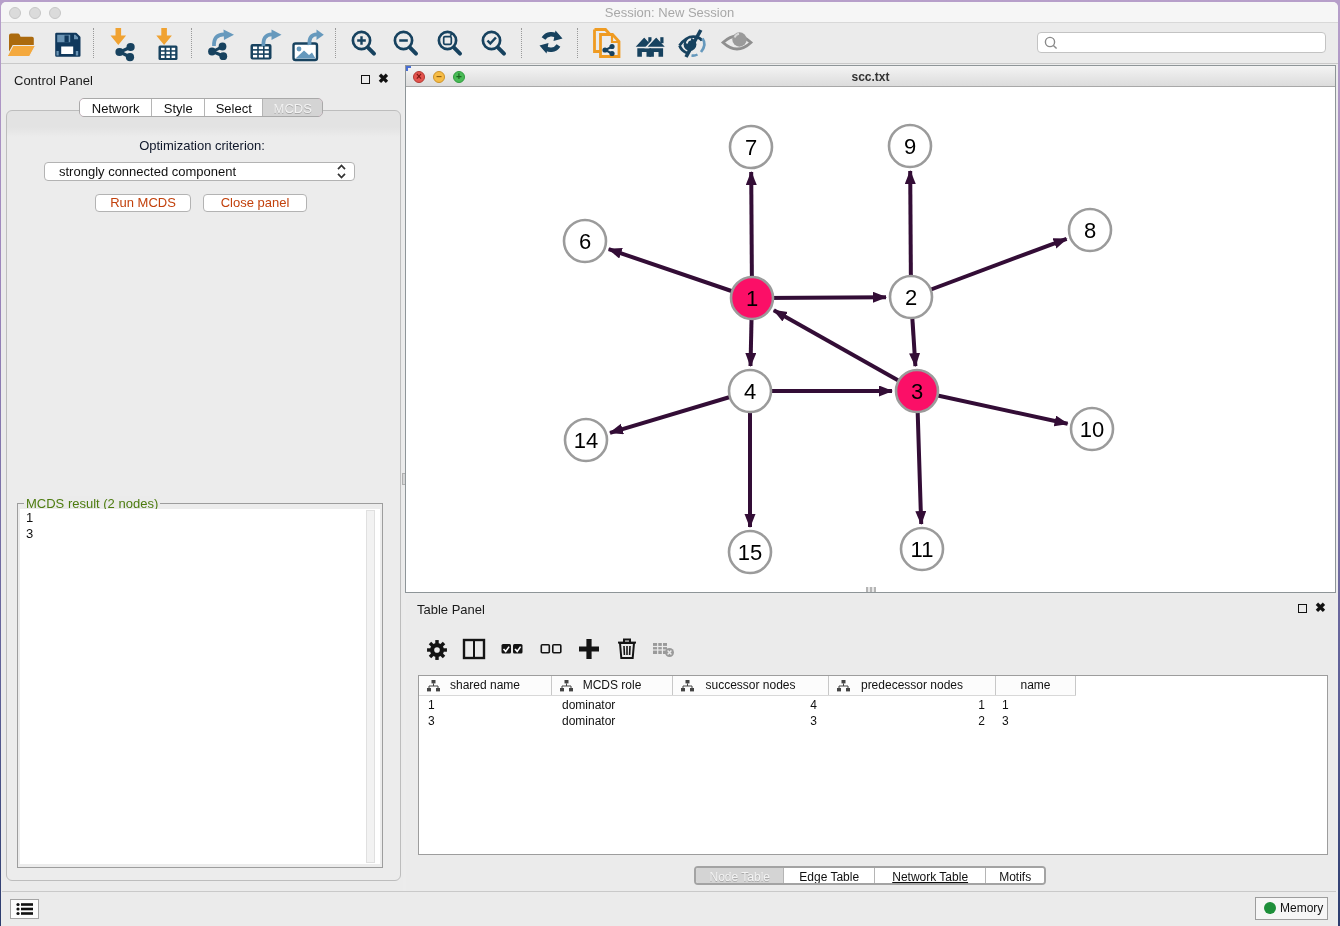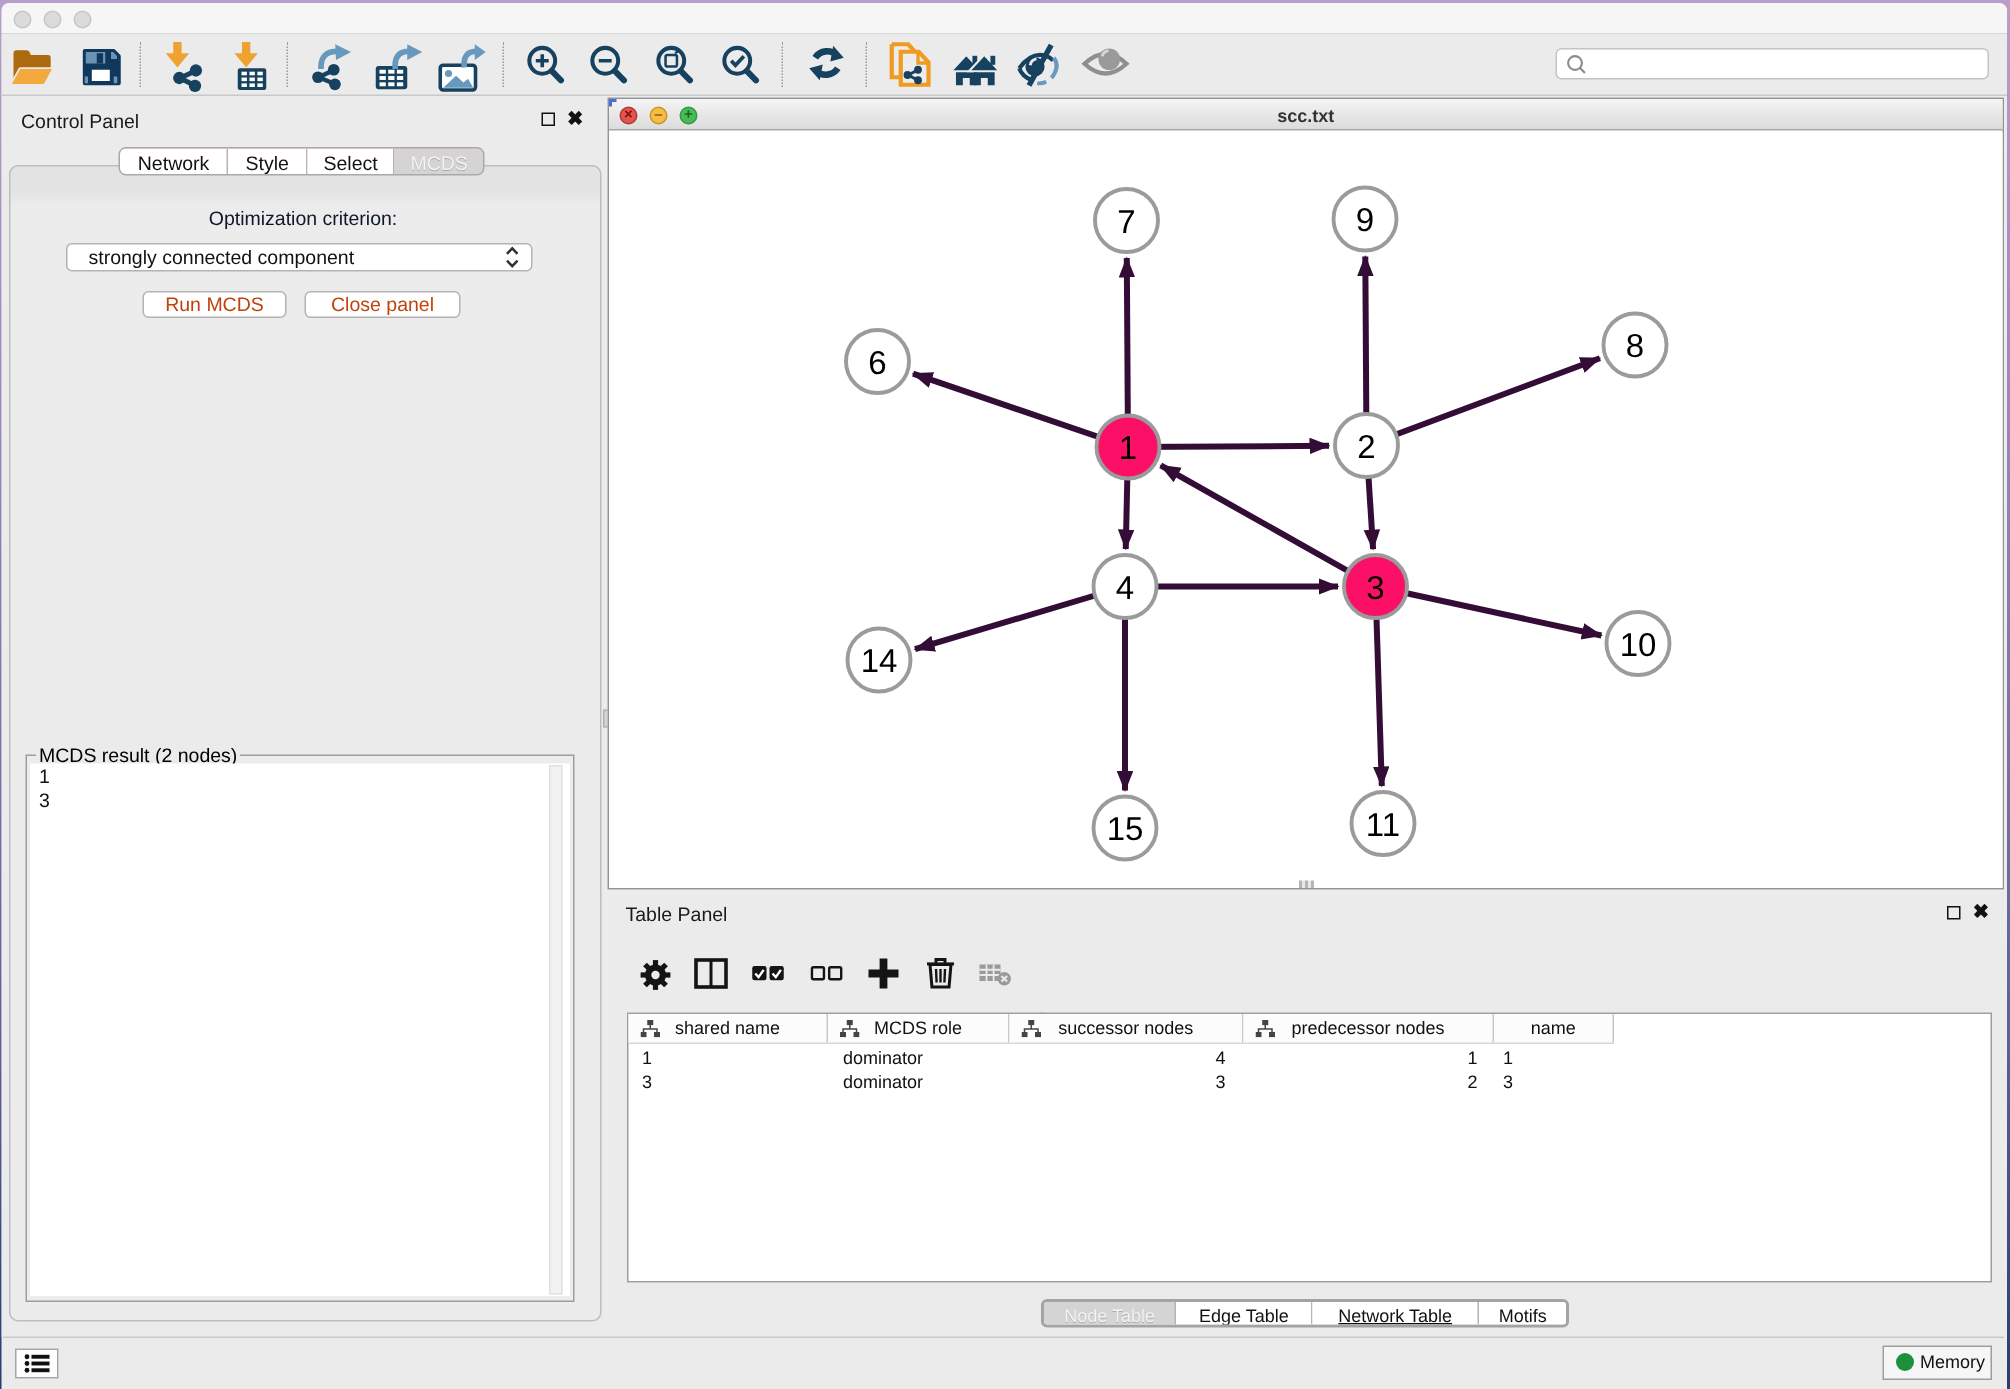--- a/index.html
+++ b/index.html
@@ -18,21 +18,21 @@
 .winbtn-x{position:absolute;font-size:13px;font-weight:bold;color:#111;line-height:10px;}
 .tabrow{position:absolute;display:flex;height:19px;border:1px solid #a9a9a9;border-radius:5px;overflow:hidden;background:#f9a8d4;}
 .tab{height:100%;font-size:13px;color:#111;text-align:center;line-height:19px;border-right:1px solid #b5b5b5;background:#fff;}
 .tab:last-child{border-right:none;}
 .tab.sel{background:#d4d4d4;color:#f3f3f3;text-shadow:0 1px 0 #aaa;}
 #cpPanel{position:absolute;left:5px;right:2px;top:46px;bottom:10px;border:1px solid #bdbdbd;border-radius:6px;background:linear-gradient(#e3e3e3 0px,#e3e3e3 16px,#ececec 26px);}
 #optlbl{position:absolute;top:74px;width:100%;text-align:center;font-size:13px;color:#0f172a;}
 #combo{position:absolute;left:43px;top:98px;width:311px;height:19px;background:#fff;border:1px solid #b3b3b3;border-radius:4px;font-size:13px;color:#111;line-height:17px;padding-left:14px;}
 .btn{position:absolute;height:18px;background:#fff;border:1px solid #b3b3b3;border-radius:4px;font-size:13px;color:#c2410c;text-align:center;line-height:16px;}
 #fieldset{position:absolute;left:16px;top:439px;width:366px;bottom:23px;border:1px solid #9d9d9d;background:#ececec;}
-#fslegend{position:absolute;left:6px;top:-8px;background:#ebebeb;font-size:13px;color:#000000;padding:0 2px;}
+#fslegend{position:absolute;left:6px;top:-8px;background:#ebebeb;font-size:13px;color:#4d7c0f;padding:0 2px;}
 #fstext{position:absolute;left:2px;top:5px;right:2px;bottom:3px;background:#fff;font-size:13px;color:#111;line-height:16px;padding:1px 0 0 6px;}
 #fsscroll{position:absolute;right:7px;top:6px;width:9px;bottom:4px;background:#f2f2f2;border:1px solid #e0e0e0;}
 
 #nf{position:absolute;left:404px;top:63px;width:931px;height:528px;border:1px solid #8e9598;background:#fff;}
 #nfbar{position:absolute;left:0;top:0;right:0;height:21px;background:linear-gradient(#f4f4f4,#dcdcdc);border-bottom:1px solid #a8a8a8;}
 #nftitle{position:absolute;width:100%;text-align:center;top:4px;font-size:12px;font-weight:bold;color:#333;}
 .ball{position:absolute;top:5px;width:12px;height:12px;border-radius:50%;font-size:10px;font-weight:bold;text-align:center;line-height:10px;}
 #canvas{position:absolute;left:0;top:22px;right:0;bottom:0;background:#fff;}
 
 #tp{position:absolute;left:405px;top:593px;right:2px;bottom:35px;background:#ebebeb;}
@@ -44,20 +44,21 @@
 
 #sb{position:absolute;left:1px;right:2px;bottom:0;height:35px;background:#ebebeb;border-top:1px solid #c9c9c9;}
 #listbtn{position:absolute;left:8px;top:7px;width:29px;height:20px;background:#fdfdfd;border:1px solid #a5a5a5;}
 #membtn{position:absolute;right:8px;top:5px;width:73px;height:23px;background:#f6f6f6;border:1px solid #9d9d9d;font-size:12px;color:#111;}
 </style></head><body>
 <div id="win">
   <div id="titlebar">
     <div class="tl" style="left:8px"></div>
     <div class="tl" style="left:28px"></div>
     <div class="tl" style="left:48px"></div>
+    <div id="title">Session: New Session</div>
   </div>
   <div id="toolbar">
 
     <svg class="tbi" style="left:1px" width="40" height="40" viewBox="0 0 40 40">
         <path d="M7 30 V10.5 q0-2 2-2 h6.5 q1.8 0 2.3 1.4 l0.7 1.8 h11.5 q1.8 0 1.8 1.8 V20 H12 z" fill="#ab6a0e"></path>
         <path d="M11 20.5 h22.6 l-6 11 H5 z" fill="#f4a93e" stroke="#ebebeb" stroke-width="1.1"></path>
       </svg>
     <svg class="tbi" style="left:45px" width="40" height="40" viewBox="0 0 40 40">
         <path d="M10.5 9 h19.2 l3.5 3.5 V30.5 H10.5 z" fill="#10385c" stroke="#10385c" stroke-width="2.6" stroke-linejoin="round"></path>
         <path d="M11.2 9.7 h13 v7.6 h-13 z" fill="#6b94b4"></path>

